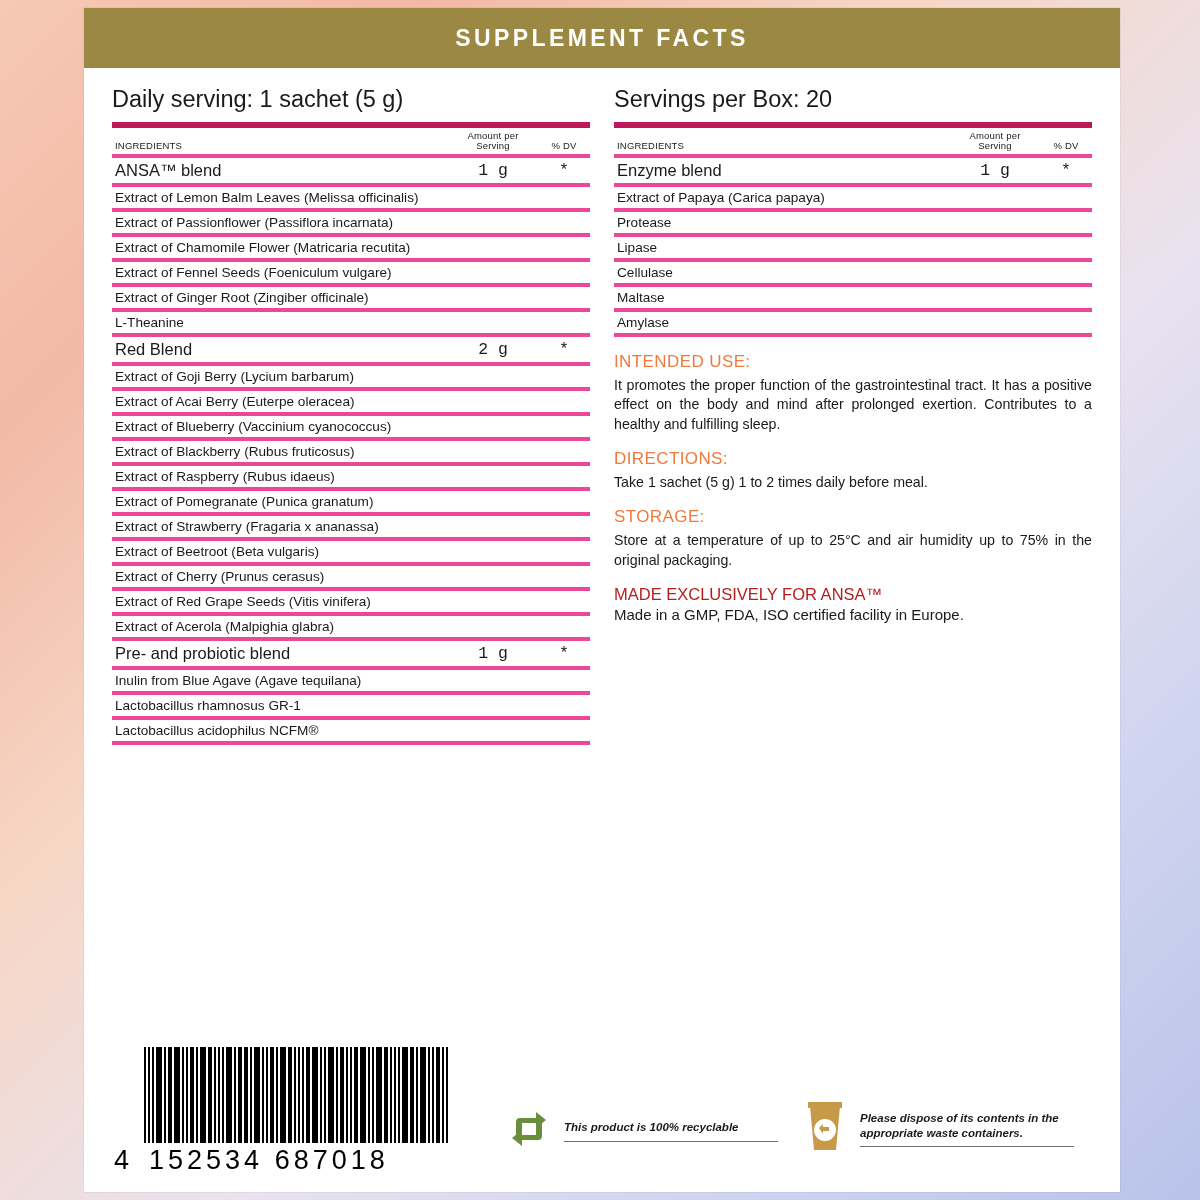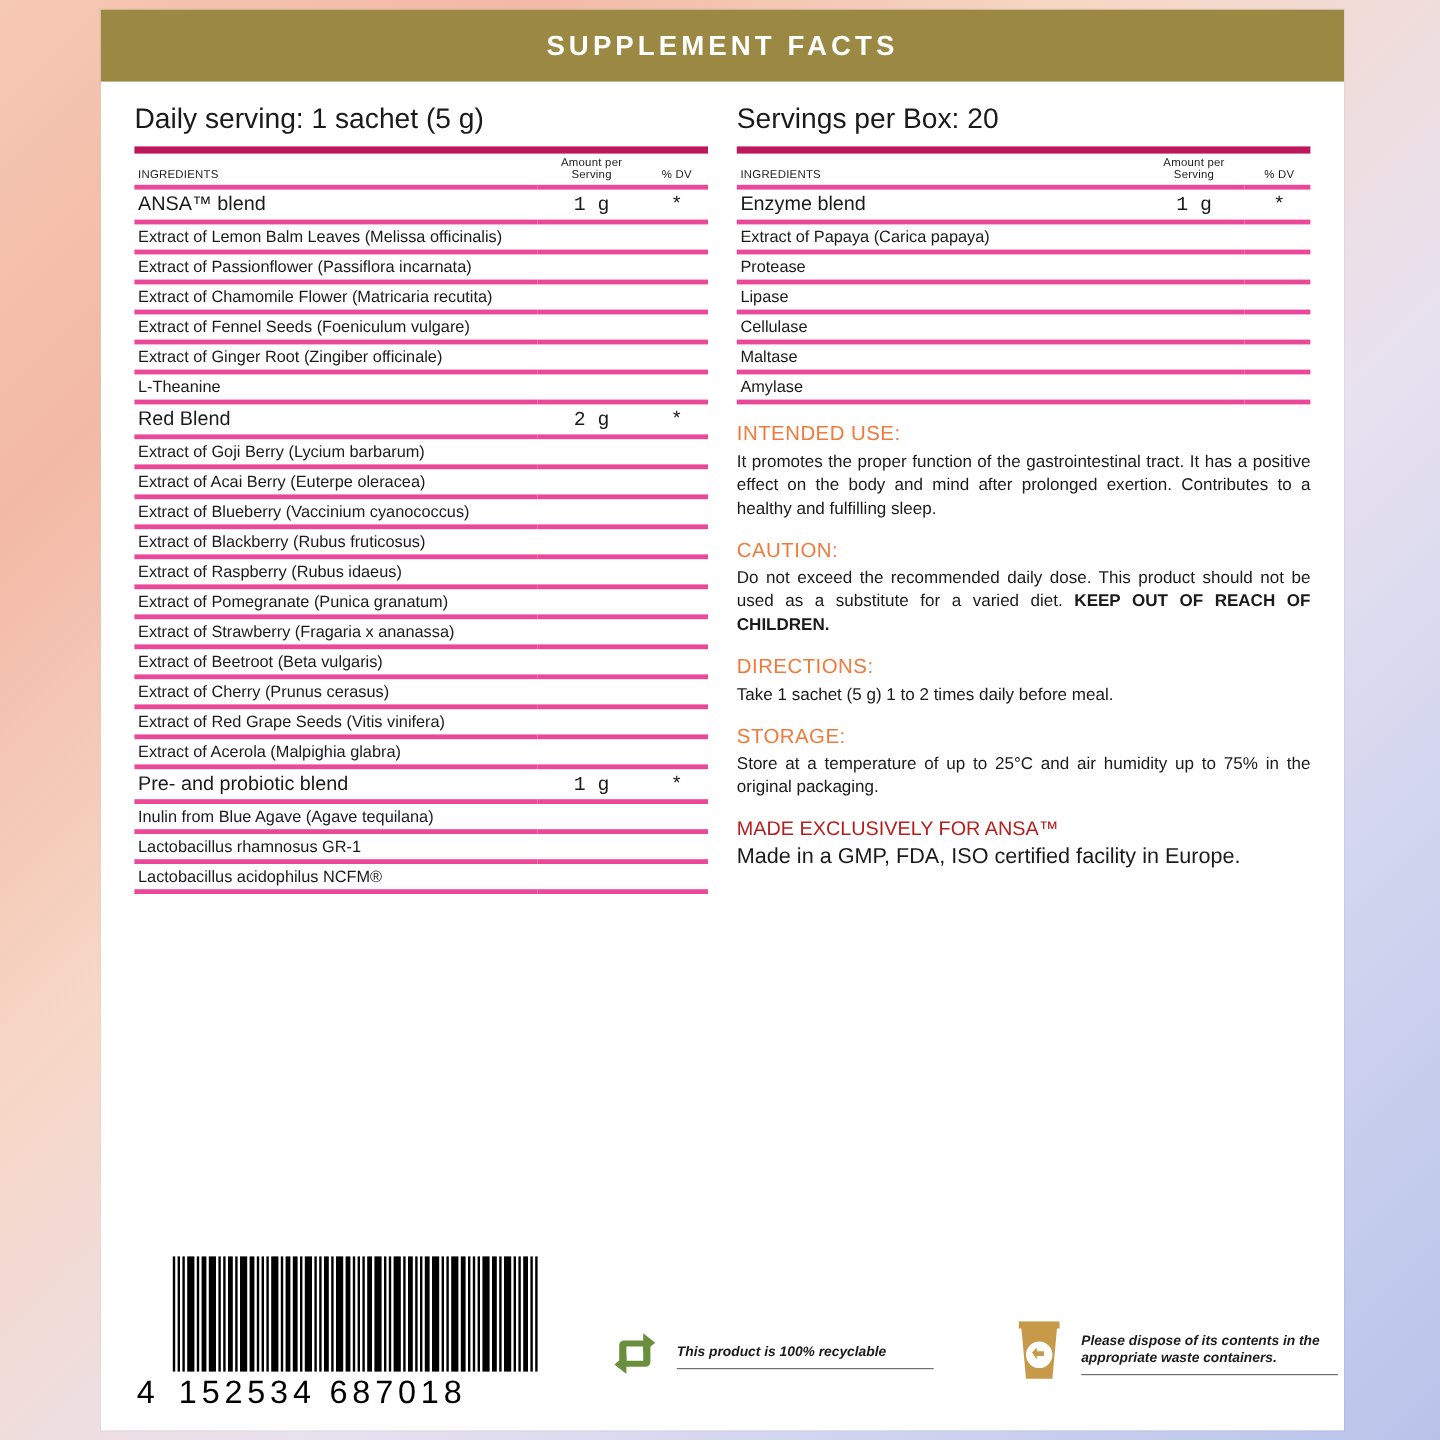--- a/index.html
+++ b/index.html
@@ -106,21 +106,21 @@
     line-height: 1.36;
     color: #1a1a1a;
     text-align: justify;
   }
   .sec-body .bold { font-weight: bold; }
   .made-title {
     color: #b91c1c;
     font-size: 16.5px;
     margin-bottom: 2px;
   }
-  .made-sub { font-size: 18px; color: #1a1a1a; }
+  .made-sub { font-size: 15px; color: #1a1a1a; }
 
   
   .footer {
     position: absolute;
     left: 0;
     right: 0;
     bottom: 8px;
     height: 180px;
   }
   .barcode {
@@ -151,21 +151,21 @@
   .bc-digits .first { margin-right: 16px; }
 
   .recycle-group {
     position: absolute;
     bottom: 28px;
     display: flex;
     align-items: center;
     gap: 12px;
   }
   .rg1 { left: 422px; }
-  .rg2 { left: 759px; }
+  .rg2 { left: 718px; }
   .rg-text {
     font-size: 11.5px;
     font-style: italic;
     font-weight: bold;
     color: #1a1a1a;
     border-bottom: 1px solid #6f6f6f;
     padding-bottom: 6px;
     line-height: 1.25;
     width: 214px;
   }
@@ -304,24 +304,20 @@
                 <td colspan="3">Amylase</td>
               </tr>
         </tbody>
           </table>
 
         <div class="sec">
           <div class="sec-title">INTENDED USE:</div>
           <div class="sec-body">It promotes the proper function of the gastrointestinal tract. It has a positive effect on the body and mind after prolonged exertion. Contributes to a healthy and fulfilling sleep.</div>
         </div>
 
-        <div class="sec">
-          <div class="sec-title">CAUTION:</div>
-          <div class="sec-body"><span>Do not exceed the recommended daily dose. This product should not be used as a substitute for a varied diet. </span><span class="bold">KEEP OUT OF REACH OF CHILDREN.</span></div>
-        </div>
 
         <div class="sec">
           <div class="sec-title">DIRECTIONS:</div>
           <div class="sec-body">Take 1 sachet (5 g) 1 to 2 times daily before meal.</div>
         </div>
 
         <div class="sec">
           <div class="sec-title">STORAGE:</div>
           <div class="sec-body">Store at a temperature of up to 25°C and air humidity up to 75% in the original packaging.</div>
         </div>

